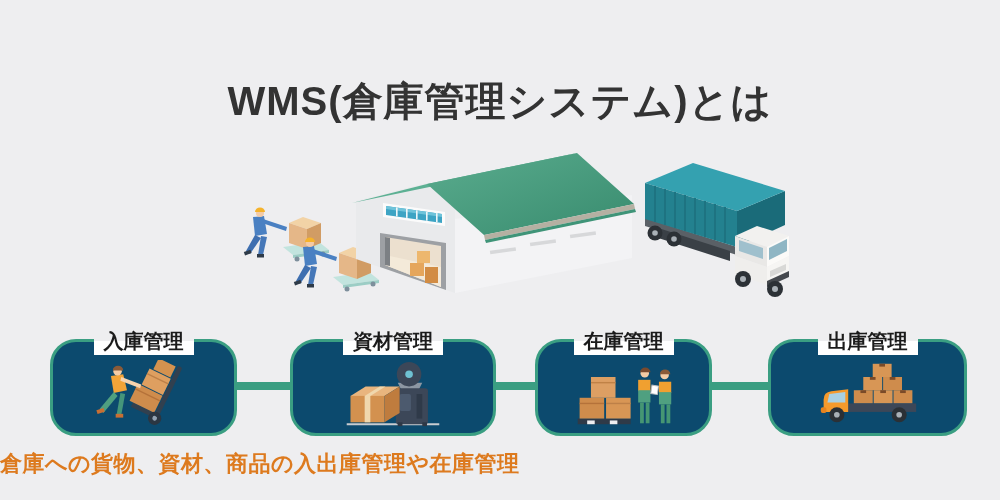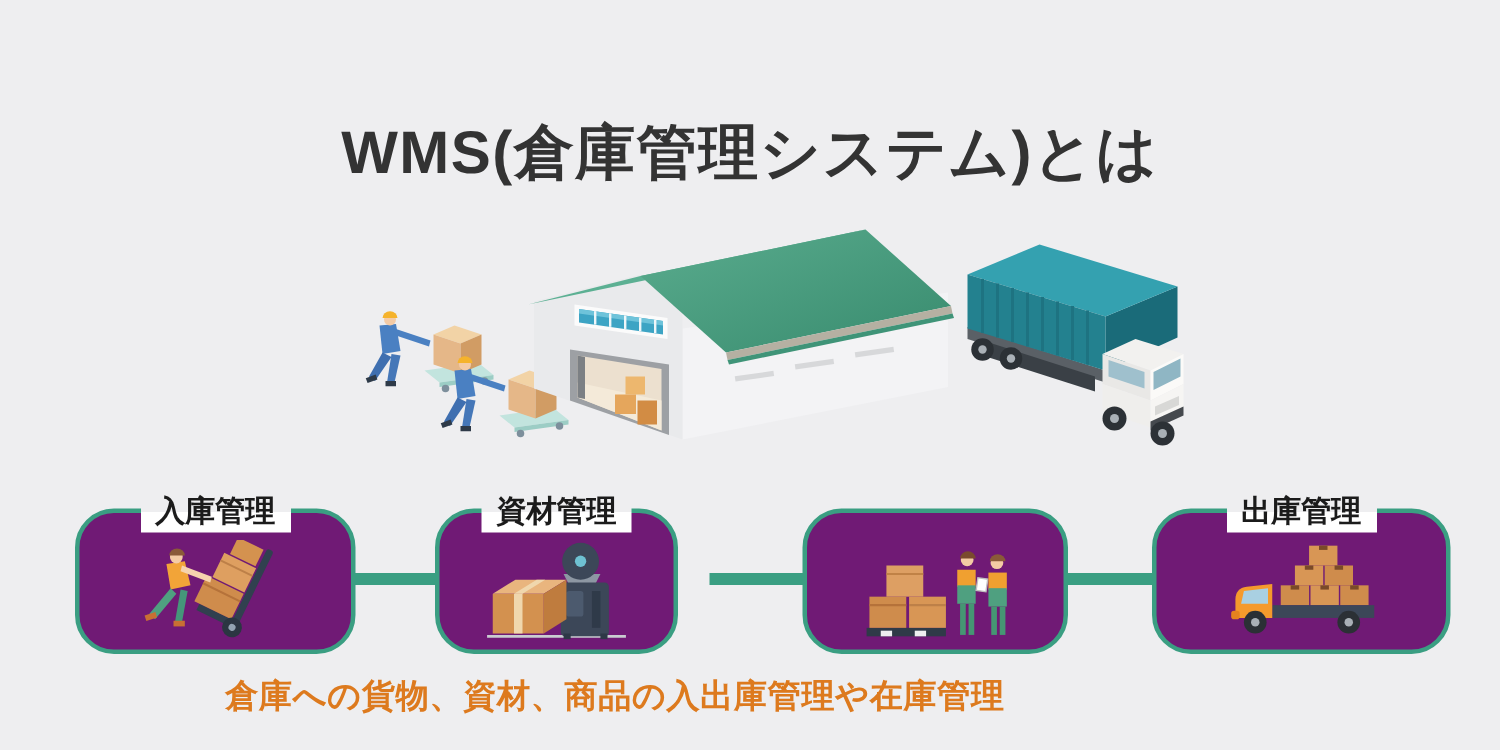--- a/index.html
+++ b/index.html
@@ -7,39 +7,39 @@
     position:relative;width:1000px;height:500px;background:#eeeef0;
     font-family:"Liberation Sans","DejaVu Sans",sans-serif;overflow:hidden;margin-top:48px;
   }
   .title{
     position:absolute;top:26px;left:0;width:1000px;text-align:center;
     font-size:40px;font-weight:bold;color:#333333;letter-spacing:1px;white-space:nowrap;
   }
   .hero{position:absolute;left:0;top:95px;width:1000px;height:175px;display:block;}
   .flow-box{
     position:absolute;top:291px;height:97px;box-sizing:border-box;
-    background:#701a75;border:3px solid #3a9e82;border-radius:26px;
+    background:#0c4a6e;border:3px solid #3a9e82;border-radius:26px;
     display:flex;justify-content:center;align-items:flex-end;padding-bottom:5px;
   }
   .flow-box .label{
     position:absolute;top:-14px;left:50%;transform:translateX(-50%);
     height:27px;line-height:27px;padding:0 10px;white-space:nowrap;
     font-size:20px;font-weight:bold;color:#1b1b1b;
     background:linear-gradient(to bottom,#eeeef0 0 50%,#ffffff 50% 100%);
   }
   .box1{left:50px;width:187px;}
-  .box2{left:290px;width:162px;align-items:flex-end;}
+  .box2{left:290px;width:206px;align-items:flex-end;}
   .box3{left:535px;width:177px;}
   .box4{left:768px;width:199px;}
   .connector{position:absolute;top:334px;height:8px;background:#3a9e82;}
   .c1{left:235px;width:57px;}
   .c2{left:473px;width:64px;}
   .c3{left:710px;width:60px;}
   .caption{
-    position:absolute;top:401px;left:0;width:820px;text-align:center;
+    position:absolute;top:401px;left:0;width:820px;
     font-size:22px;line-height:29px;font-weight:bold;color:#dd7a1e;letter-spacing:0.5px;
   }
   .step-icon{display:block;width:120px;height:68px;}
 </style>
 </head>
 <body>
 
 <div class="page">
 
   <div class="title">WMS(倉庫管理システム)とは</div>
@@ -187,20 +187,21 @@
       <rect x="86" y="66" width="5" height="4" fill="#2e3846"></rect>
       <polygon points="10,38 26,28 62,28 46,38" fill="#e9b57e"></polygon>
       <rect x="10" y="38" width="36" height="28" fill="#d3914f"></rect>
       <polygon points="46,38 62,28 62,56 46,66" fill="#bf7c3e"></polygon>
       <rect x="25" y="38" width="6" height="28" fill="#f0d7ad"></rect>
       <polygon points="25,38 41,28 47,28 31,38" fill="#f0d7ad"></polygon>
     </svg>
   </div>
 
   <div class="flow-box box3">
+    <span class="label">在庫管理</span>
     <svg class="step-icon" viewBox="0 0 110 72">
       <rect x="6" y="62" width="56" height="6" fill="#2f3a48"></rect>
       <rect x="16" y="64" width="8" height="4" fill="#eeeef0"></rect>
       <rect x="40" y="64" width="8" height="4" fill="#eeeef0"></rect>
       <rect x="8" y="40" width="26" height="22" fill="#cf8c4c"></rect>
       <rect x="36" y="40" width="26" height="22" fill="#d89655"></rect>
       <rect x="20" y="18" width="26" height="22" fill="#dd9f63"></rect>
       <line x1="8" y1="46" x2="34" y2="46" stroke="#b5723a" stroke-width="1.5"></line>
       <line x1="36" y1="46" x2="62" y2="46" stroke="#bd8048" stroke-width="1.5"></line>
       <line x1="20" y1="24" x2="46" y2="24" stroke="#c08246" stroke-width="1.5"></line>

